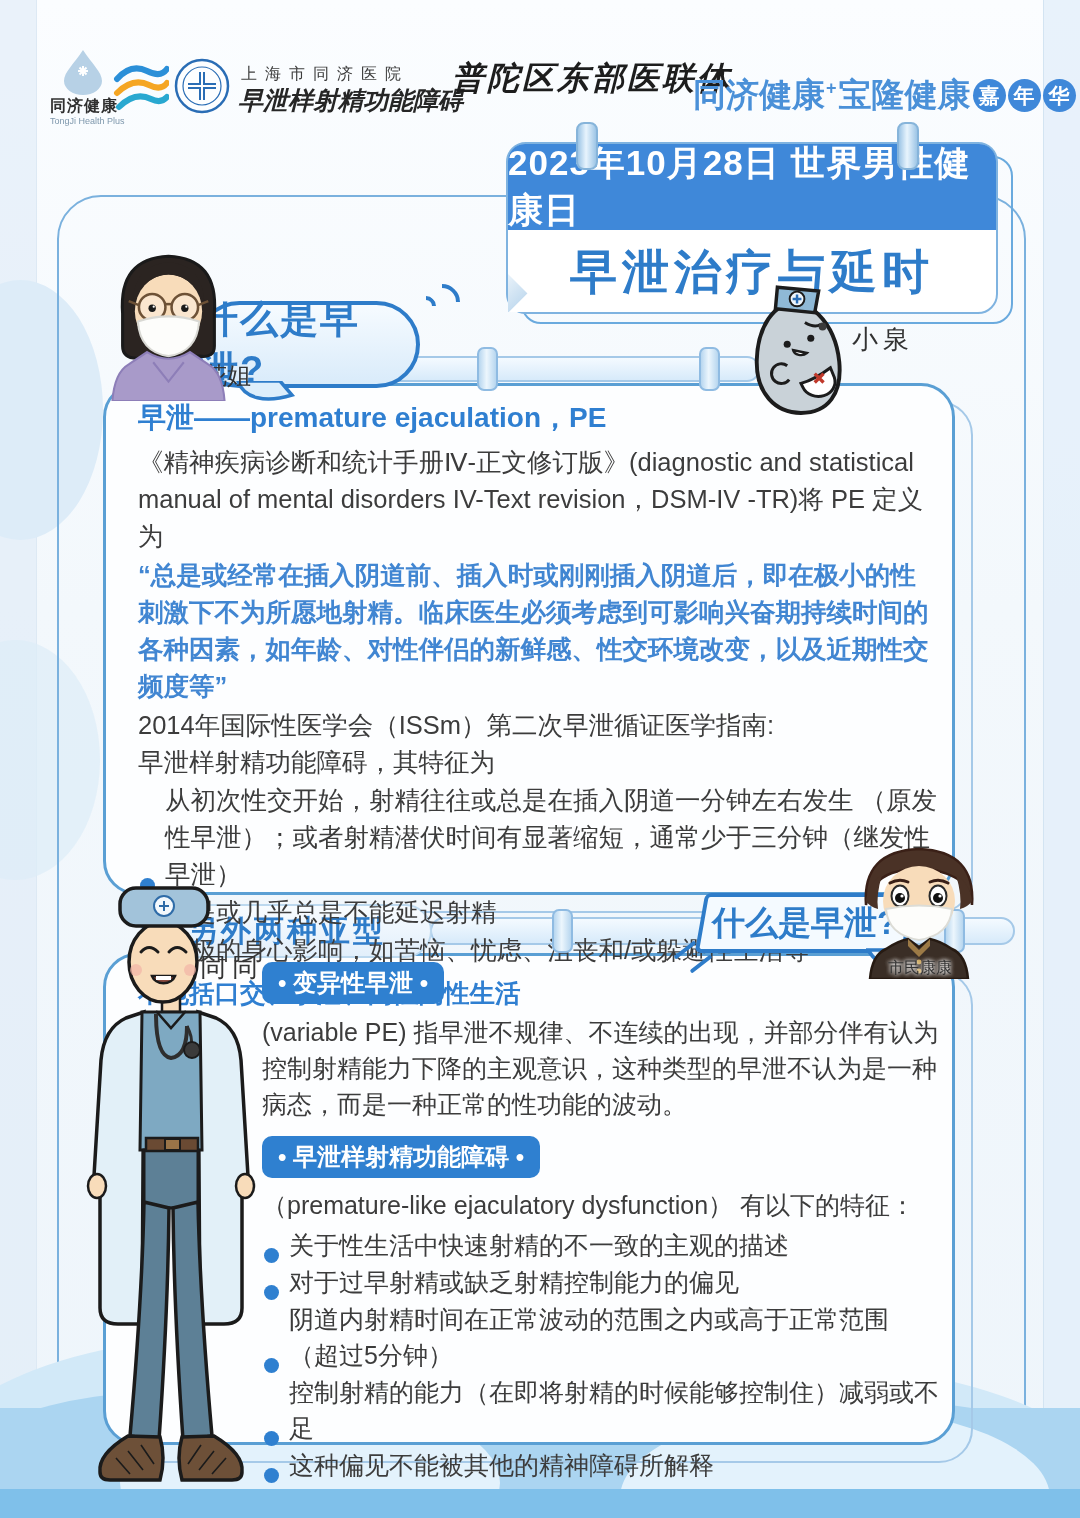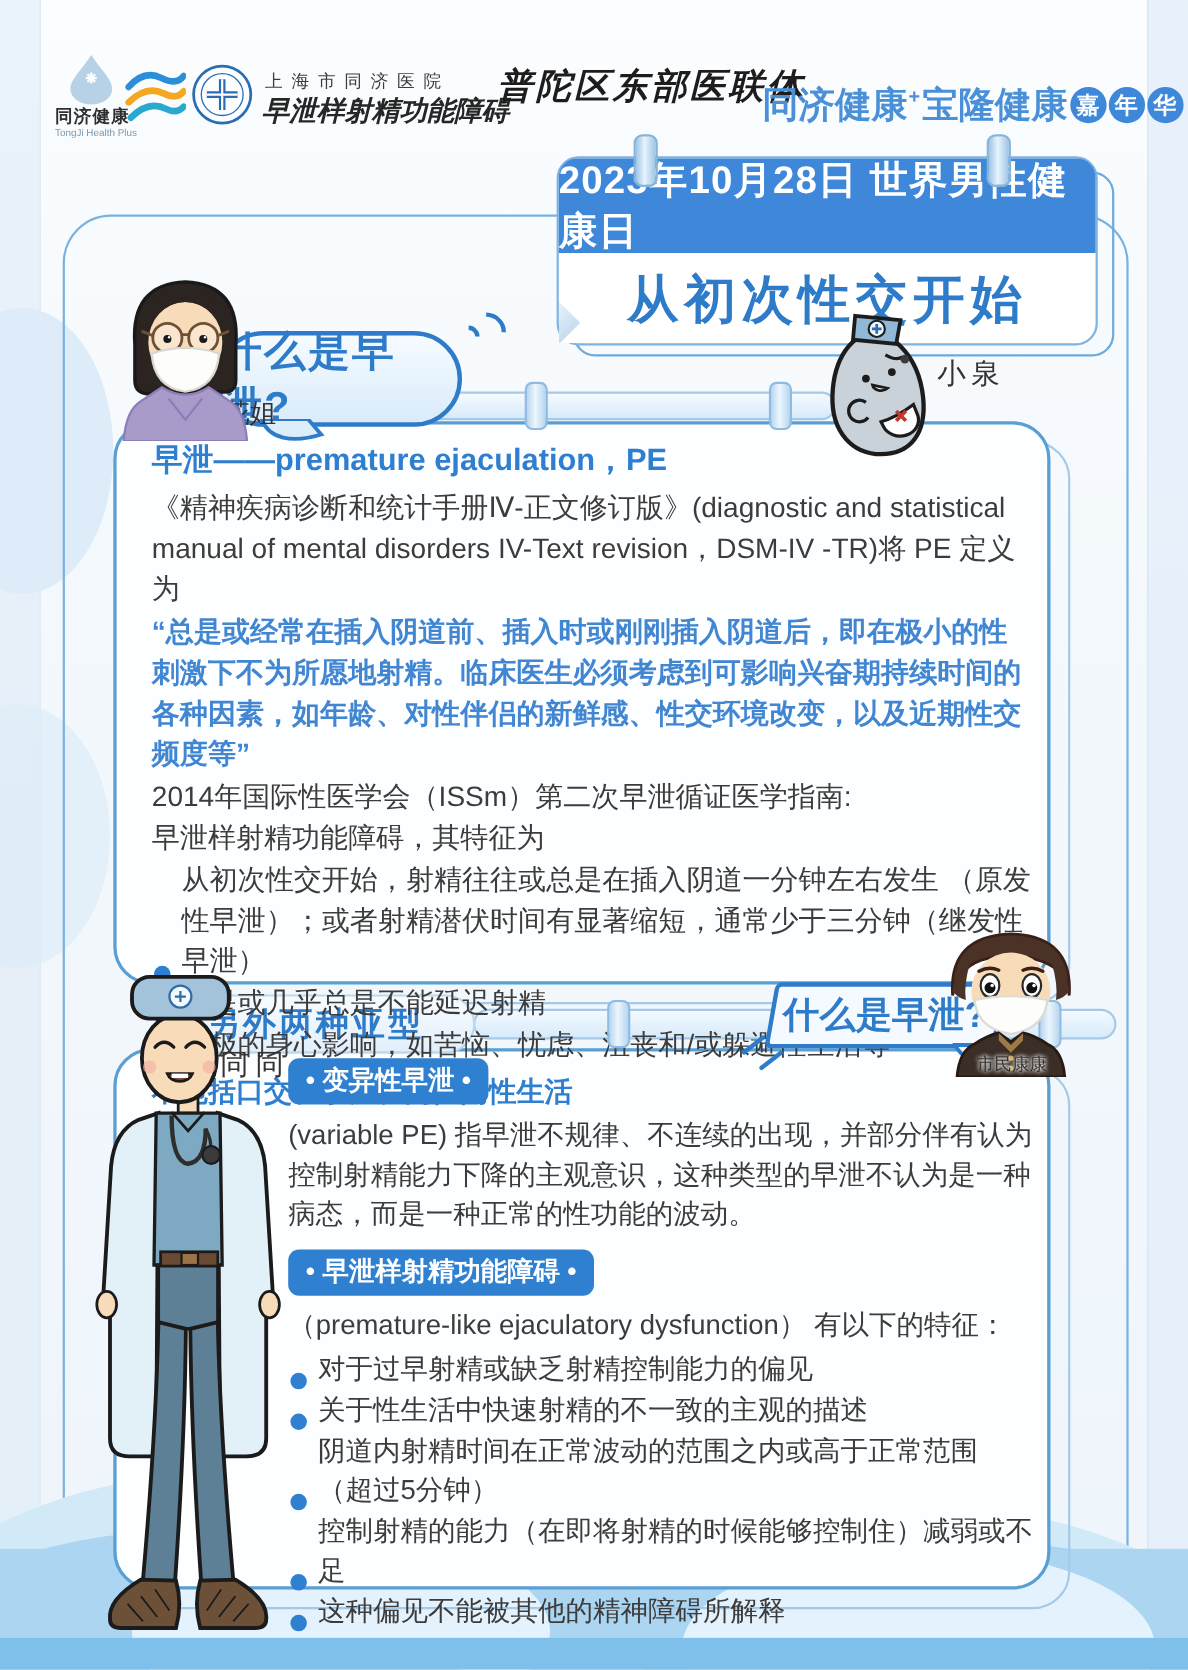--- a/index.html
+++ b/index.html
@@ -163,21 +163,21 @@
       <sup>+</sup>
       <span>宝隆健康</span>
     <span class="badge">嘉</span>
     <span class="badge">年</span>
     <span class="badge">华</span>
   </div>
 
   <div class="cal-echo"></div>
   <div class="cal">
     <div class="cal-head">2023年10月28日  世界男性健康日</div>
-    <div class="cal-title">从初次性交开始</div>
+    <div class="cal-title">早泄治疗与延时</div>
   </div>
   <div class="cal-tab" style="left:576px;"></div>
   <div class="cal-tab" style="left:897px;"></div>
   <div class="cal-fold"></div>
 
   <div class="bub1">什么是早泄?</div>
   <svg class="bub1-tail" width="64" height="28" viewBox="0 0 64 28">
     <path d="M6,0 C12,18 34,22 60,14 L48,0 Z" fill="#ddeefb" stroke="#2e7cc9" stroke-width="3.5"></path>
   </svg>
   <div class="sw sw1"></div>
@@ -230,25 +230,25 @@
 
   <div class="box-echo" style="top:971px;height:492px;"></div>
   <div class="box" style="top:953px;height:492px;"></div>
   <div class="box2-content">
     <div><span class="tagpill">• 变异性早泄 •</span></div>
     <div class="var-text">(variable PE) 指早泄不规律、不连续的出现，并部分伴有认为控制射精能力下降的主观意识，这种类型的早泄不认为是一种病态，而是一种正常的性功能的波动。</div>
     <div><span class="tagpill">• 早泄样射精功能障碍 •</span></div>
     <div class="pl-intro">（premature-like ejaculatory dysfunction） 有以下的特征：</div>
     <div class="bullet">
         <span class="dot"></span>
+        <span>关于性生活中快速射精的不一致的主观的描述</span>
+      </div>
+    <div class="bullet">
+        <span class="dot"></span>
         <span>对于过早射精或缺乏射精控制能力的偏见</span>
-      </div>
-    <div class="bullet">
-        <span class="dot"></span>
-        <span>关于性生活中快速射精的不一致的主观的描述</span>
       </div>
     <div class="bullet">
         <span class="dot"></span>
         <span>阴道内射精时间在正常波动的范围之内或高于正常范围 （超过5分钟）</span>
       </div>
     <div class="bullet">
         <span class="dot"></span>
         <span>控制射精的能力（在即将射精的时候能够控制住）减弱或不足</span>
       </div>
     <div class="bullet">

